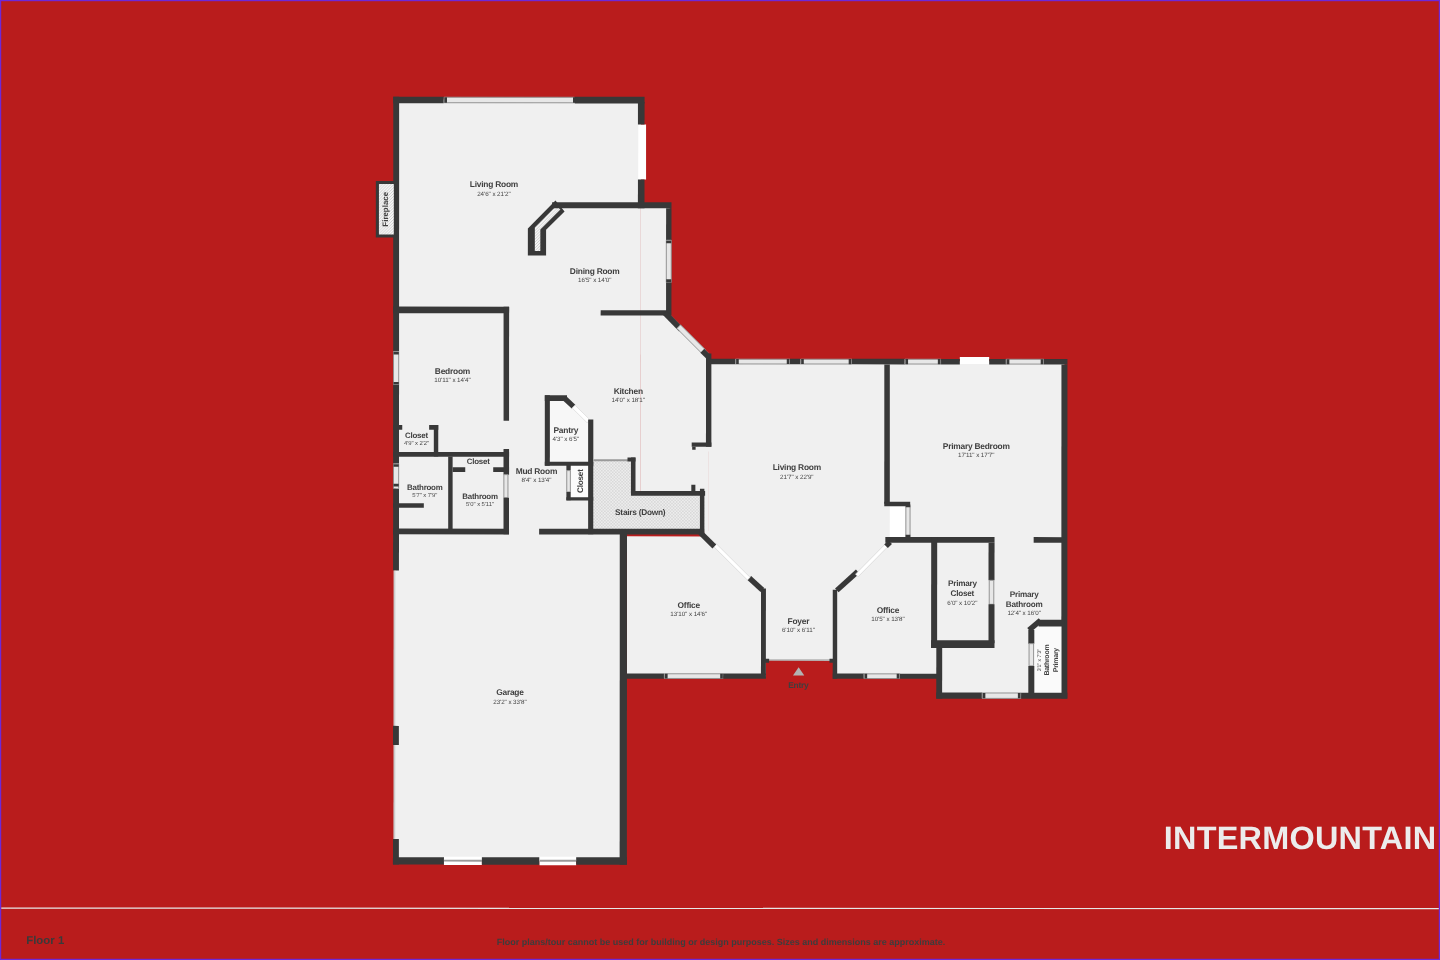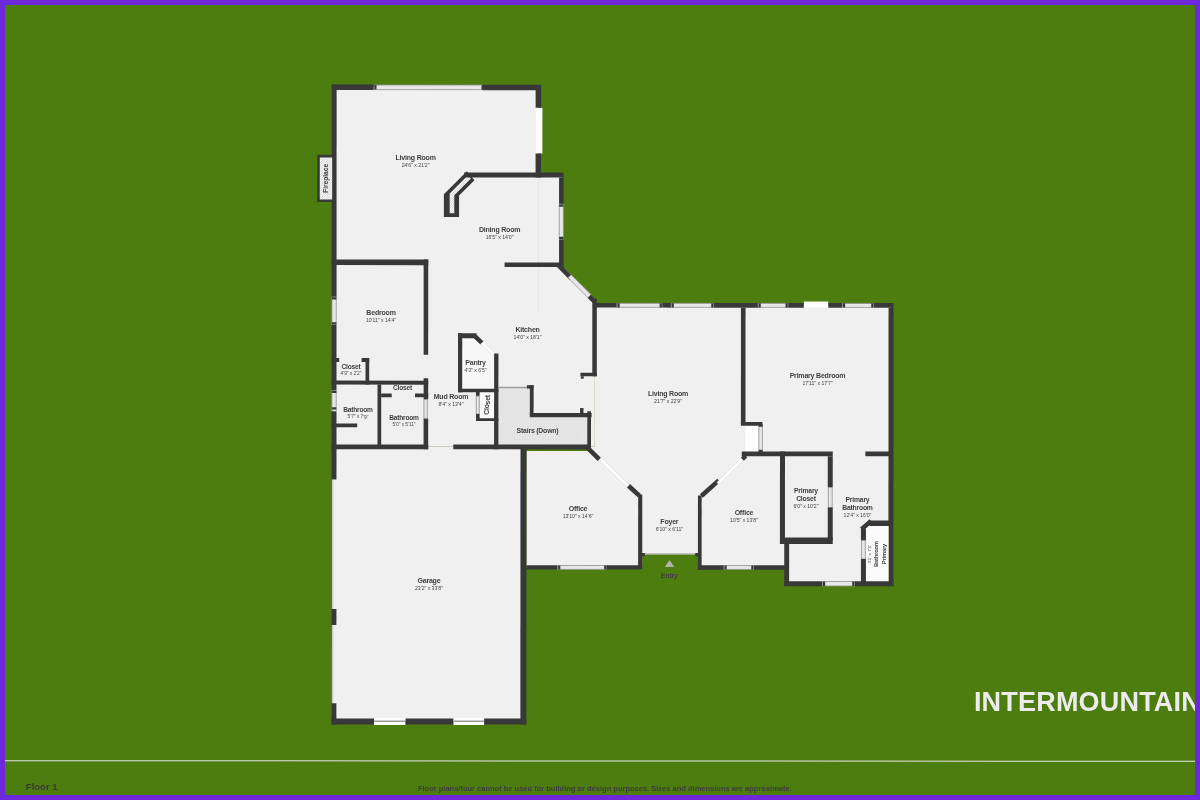--- a/index.html
+++ b/index.html
@@ -1,16 +1,16 @@
 <!DOCTYPE html>
 <html><head>
 <meta charset="utf-8">
 <style>
   html,body{margin:0;padding:0;background:#ffffff;}
-  .page{position:relative;width:1200px;height:800px;background:#4d7c0f;box-sizing:border-box;border:5px solid #6d28d9;overflow:hidden;font-family:"Liberation Sans",sans-serif;filter:opacity(0.999);}
+  .page{position:relative;width:1200px;height:800px;background:#b91c1c;box-sizing:border-box;border:1px solid #6d28d9;overflow:hidden;font-family:"Liberation Sans",sans-serif;filter:opacity(0.999);}
   svg{position:absolute;left:0;top:0;transform:rotate(0.022deg);}
   .w{fill:#383838;}
   .rm{fill:#f0f0f0;}
   .win{fill:#e7e7e7;stroke:#8f8f8f;stroke-width:0.8;}
   .lbl{font-family:"Liberation Sans",sans-serif;font-weight:bold;fill:#3f3f3f;text-anchor:middle;letter-spacing:-0.2px;}
   .dim{font-family:"Liberation Sans",sans-serif;font-weight:normal;fill:#454545;text-anchor:middle;letter-spacing:-0.05px;}
 </style>
 </head>
 <body>
 <div class="page">

